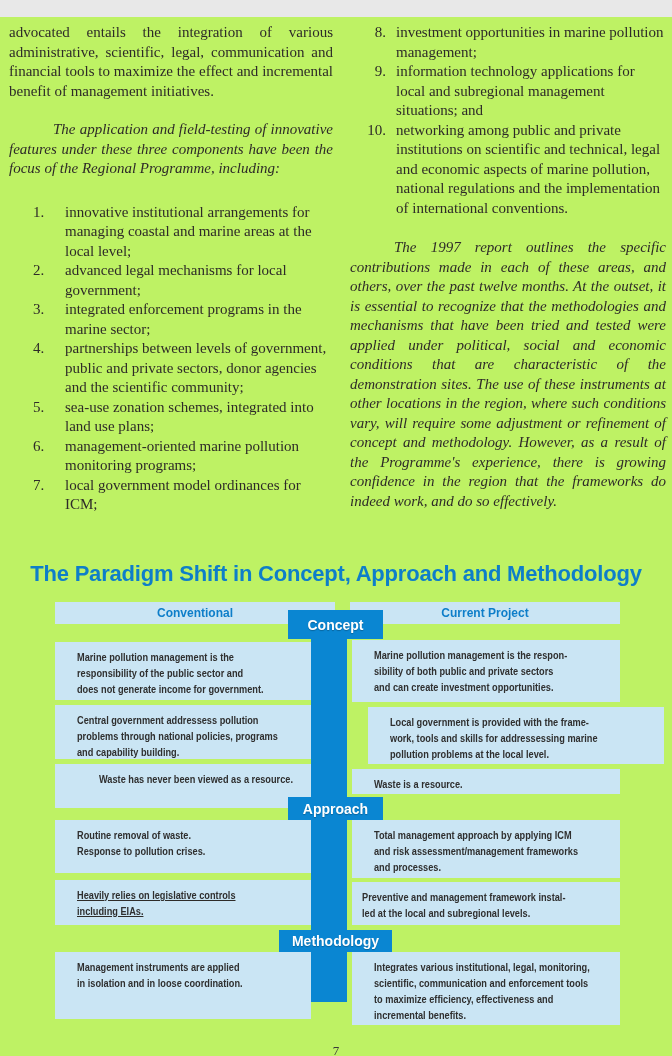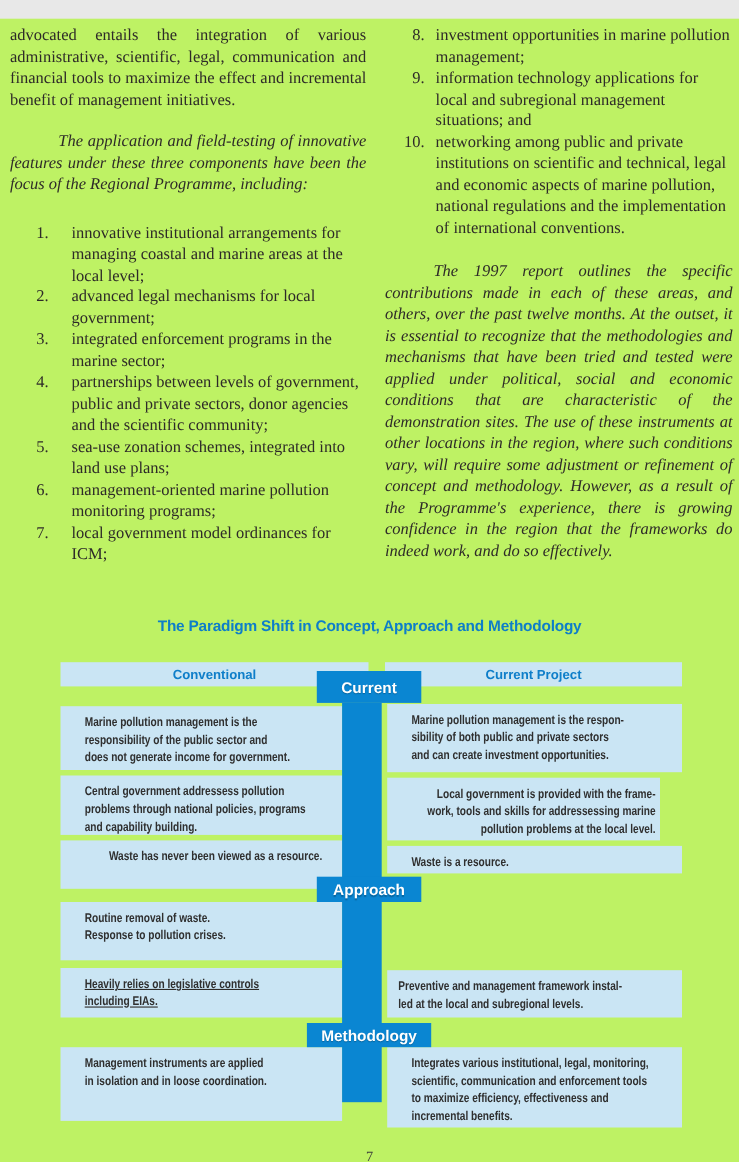--- a/index.html
+++ b/index.html
@@ -33,21 +33,21 @@
   .col-left .list-item{padding-left:24px;}
   .col-right .list-item{padding-left:14px;}
   .li-num{flex:0 0 24px;text-align:left;}
   .col-right .li-num{flex:0 0 24px;text-align:right;padding-right:2px;}
   .li-text{flex:1;margin-left:8px;text-align:left;}
   .col-right .para-after-list{margin-top:20px;}
   
   .diagram{position:absolute;left:0;top:540px;width:672px;height:478px;font-family:"Liberation Sans", sans-serif;}
   .diagram-title{
     position:absolute;left:0;top:4px;width:100%;
-    text-align:center;font-size:14px;font-weight:bold;
+    text-align:center;font-size:22px;font-weight:bold;
     color:var(--title_blue);letter-spacing:-0.2px;
   }
   .band{
     position:absolute;top:45px;height:22px;
     background:var(--light_blue);
     text-align:center;font-size:12px;font-weight:bold;
     color:var(--title_blue);line-height:22px;z-index:1;
   }
   .band-left{left:55px;width:280px;}
   .band-right{left:350px;width:270px;}
@@ -136,54 +136,59 @@
   </div>
 
   <div class="diagram">
     <div class="diagram-title">The Paradigm Shift in Concept, Approach and Methodology</div>
 
     <div class="band band-left">Conventional</div>
     <div class="band band-right">Current Project</div>
 
     <div class="spine"></div>
 
-    <div class="section-box box-concept">Current</div>
+    <div class="section-box box-concept">Concept</div>
     <div class="section-box box-approach">Approach</div>
     <div class="section-box box-methodology">Methodology</div>
 
     <div class="cell" style="left:55px;top:85px;width:256px;height:58px;">
       <div class="cell-text">Marine pollution management is the
 responsibility of the public sector and
 does not generate income for government.</div>
     </div>
     <div class="cell" style="left:352px;top:83px;width:268px;height:62px;">
       <div class="cell-text">Marine pollution management is the respon-
 sibility of both public and private sectors
 and can create investment opportunities.</div>
     </div>
     <div class="cell" style="left:55px;top:148px;width:256px;height:54px;">
       <div class="cell-text">Central government addressess pollution
 problems through national policies, programs
 and capability building.</div>
     </div>
-    <div class="cell" style="left:352px;top:150px;width:248px;height:57px;text-align:right;">
+    <div class="cell" style="left:368px;top:150px;width:296px;height:57px;">
       <div class="cell-text">Local government is provided with the frame-
 work, tools and skills for addressessing marine
 pollution problems at the local level.</div>
     </div>
     <div class="cell" style="left:55px;top:207px;width:256px;height:44px;padding-left:44px;">
       <div class="cell-text">Waste has never been viewed as a resource.</div>
     </div>
     <div class="cell" style="left:352px;top:212px;width:268px;height:25px;">
       <div class="cell-text">Waste is a resource.</div>
     </div>
 
     <div class="cell" style="left:55px;top:263px;width:256px;height:53px;">
       <div class="cell-text">Routine removal of waste.
 Response to pollution crises.</div>
+    </div>
+    <div class="cell" style="left:352px;top:263px;width:268px;height:58px;">
+      <div class="cell-text">Total management approach by applying ICM
+and risk assessment/management frameworks
+and processes.</div>
     </div>
     <div class="cell" style="left:55px;top:323px;width:256px;height:45px;text-decoration:underline;">
       <div class="cell-text">Heavily relies on legislative controls
 including EIAs.</div>
     </div>
     <div class="cell" style="left:352px;top:325px;width:268px;height:43px;padding-left:10px;">
       <div class="cell-text">Preventive and management framework instal-
 led at the local and subregional levels.</div>
     </div>
 

